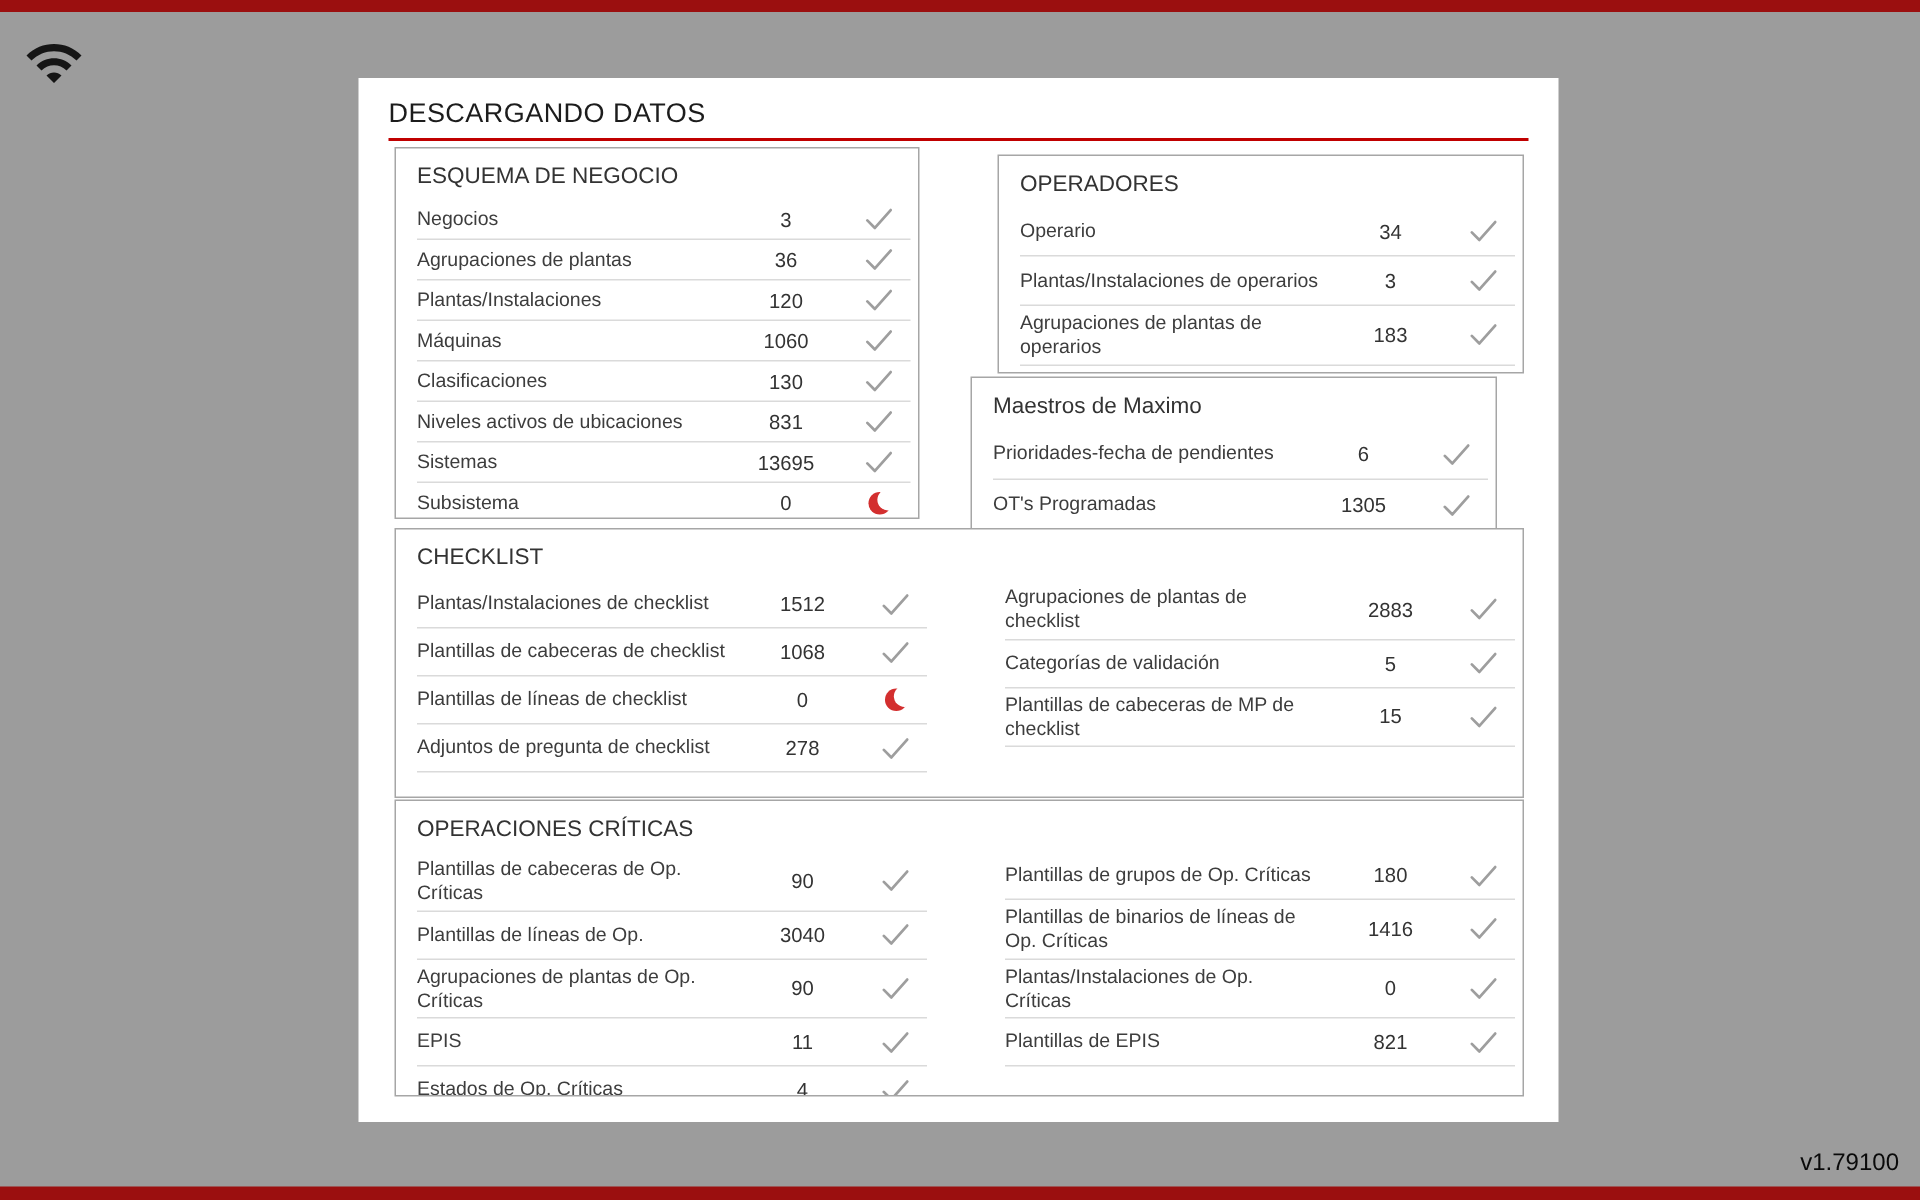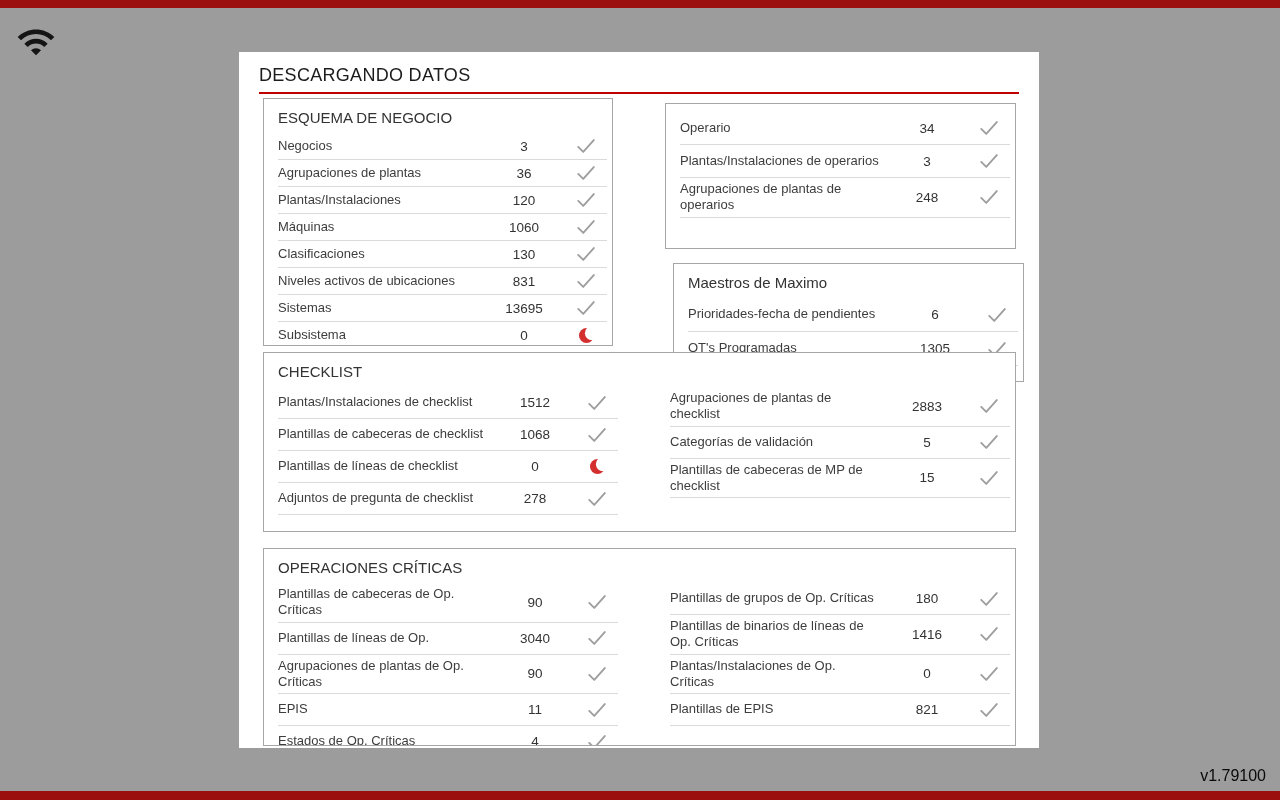--- a/index.html
+++ b/index.html
@@ -28,23 +28,23 @@
   .panel {
     position: absolute;
     border: 1px solid var(--panel-border, #A6A6A6);
     background: #fff;
     box-sizing: border-box;
     padding: 8px 5px 0 14px;
     overflow: hidden;
   }
   .panel.esquema    { left: 24px;  top: 46px;  width: 350px; height: 248px; }
   .panel.operadores { left: 426px; top: 51px;  width: 351px; height: 146px; }
-  .panel.maestros   { left: 434px; top: 199px; width: 351px; height: 119px; margin-top: 12px;  }
+  .panel.maestros   { left: 408px; top: 199px; width: 351px; height: 119px;  }
   .panel.checklist  { left: 24px;  top: 300px; width: 753px; height: 180px; }
-  .panel.criticas   { left: 24px;  top: 496px; width: 753px; height: 198px; }
+  .panel.criticas   { left: 24px;  top: 481px; width: 753px; height: 198px; }
   .panel-title { font-size: 15px; color: #333; margin: 2px 0 7px 0; }
   .two-col { display: flex; gap: 52px; }
   .col { flex: 1; min-width: 0; }
   .row {
     display: flex; align-items: center;
     border-bottom: 1px solid var(--row-line, #DADADA);
   }
   .panel.esquema .row    { min-height: 26px; }
   .panel.operadores .row { min-height: 32px; justify-content: space-between; }
   .panel.maestros .row   { min-height: 33px; align-items: center; }
@@ -156,20 +156,21 @@
             <svg width="19" height="19" viewBox="0 0 24 24" aria-hidden="true">
               <circle cx="12" cy="12" r="9.5" fill="currentColor"></circle>
               <circle cx="19" cy="9" r="9" fill="#ffffff"></circle>
             </svg>
           </span>
         </div>
       </div>
   </div>
 
   <div class="panel operadores">
+    <div class="panel-title">OPERADORES</div>
     <div class="rows">
         <div class="row">
           <span class="row-label">Operario</span>
           <span class="row-value">34</span>
           <span class="row-status done">
             <svg width="22" height="22" viewBox="0 0 24 24" aria-hidden="true">
               <path d="M3.5 13 L9 18.5 L20.5 5.5" fill="none" stroke="currentColor" stroke-width="2" stroke-linecap="round" stroke-linejoin="round"></path>
             </svg>
           </span>
         </div>
@@ -177,21 +178,21 @@
           <span class="row-label">Plantas/Instalaciones de operarios</span>
           <span class="row-value">3</span>
           <span class="row-status done">
             <svg width="22" height="22" viewBox="0 0 24 24" aria-hidden="true">
               <path d="M3.5 13 L9 18.5 L20.5 5.5" fill="none" stroke="currentColor" stroke-width="2" stroke-linecap="round" stroke-linejoin="round"></path>
             </svg>
           </span>
         </div>
         <div class="row">
           <span class="row-label">Agrupaciones de plantas de operarios</span>
-          <span class="row-value">248</span>
+          <span class="row-value">183</span>
           <span class="row-status done">
             <svg width="22" height="22" viewBox="0 0 24 24" aria-hidden="true">
               <path d="M3.5 13 L9 18.5 L20.5 5.5" fill="none" stroke="currentColor" stroke-width="2" stroke-linecap="round" stroke-linejoin="round"></path>
             </svg>
           </span>
         </div>
       </div>
   </div>
 
   <div class="panel maestros">

